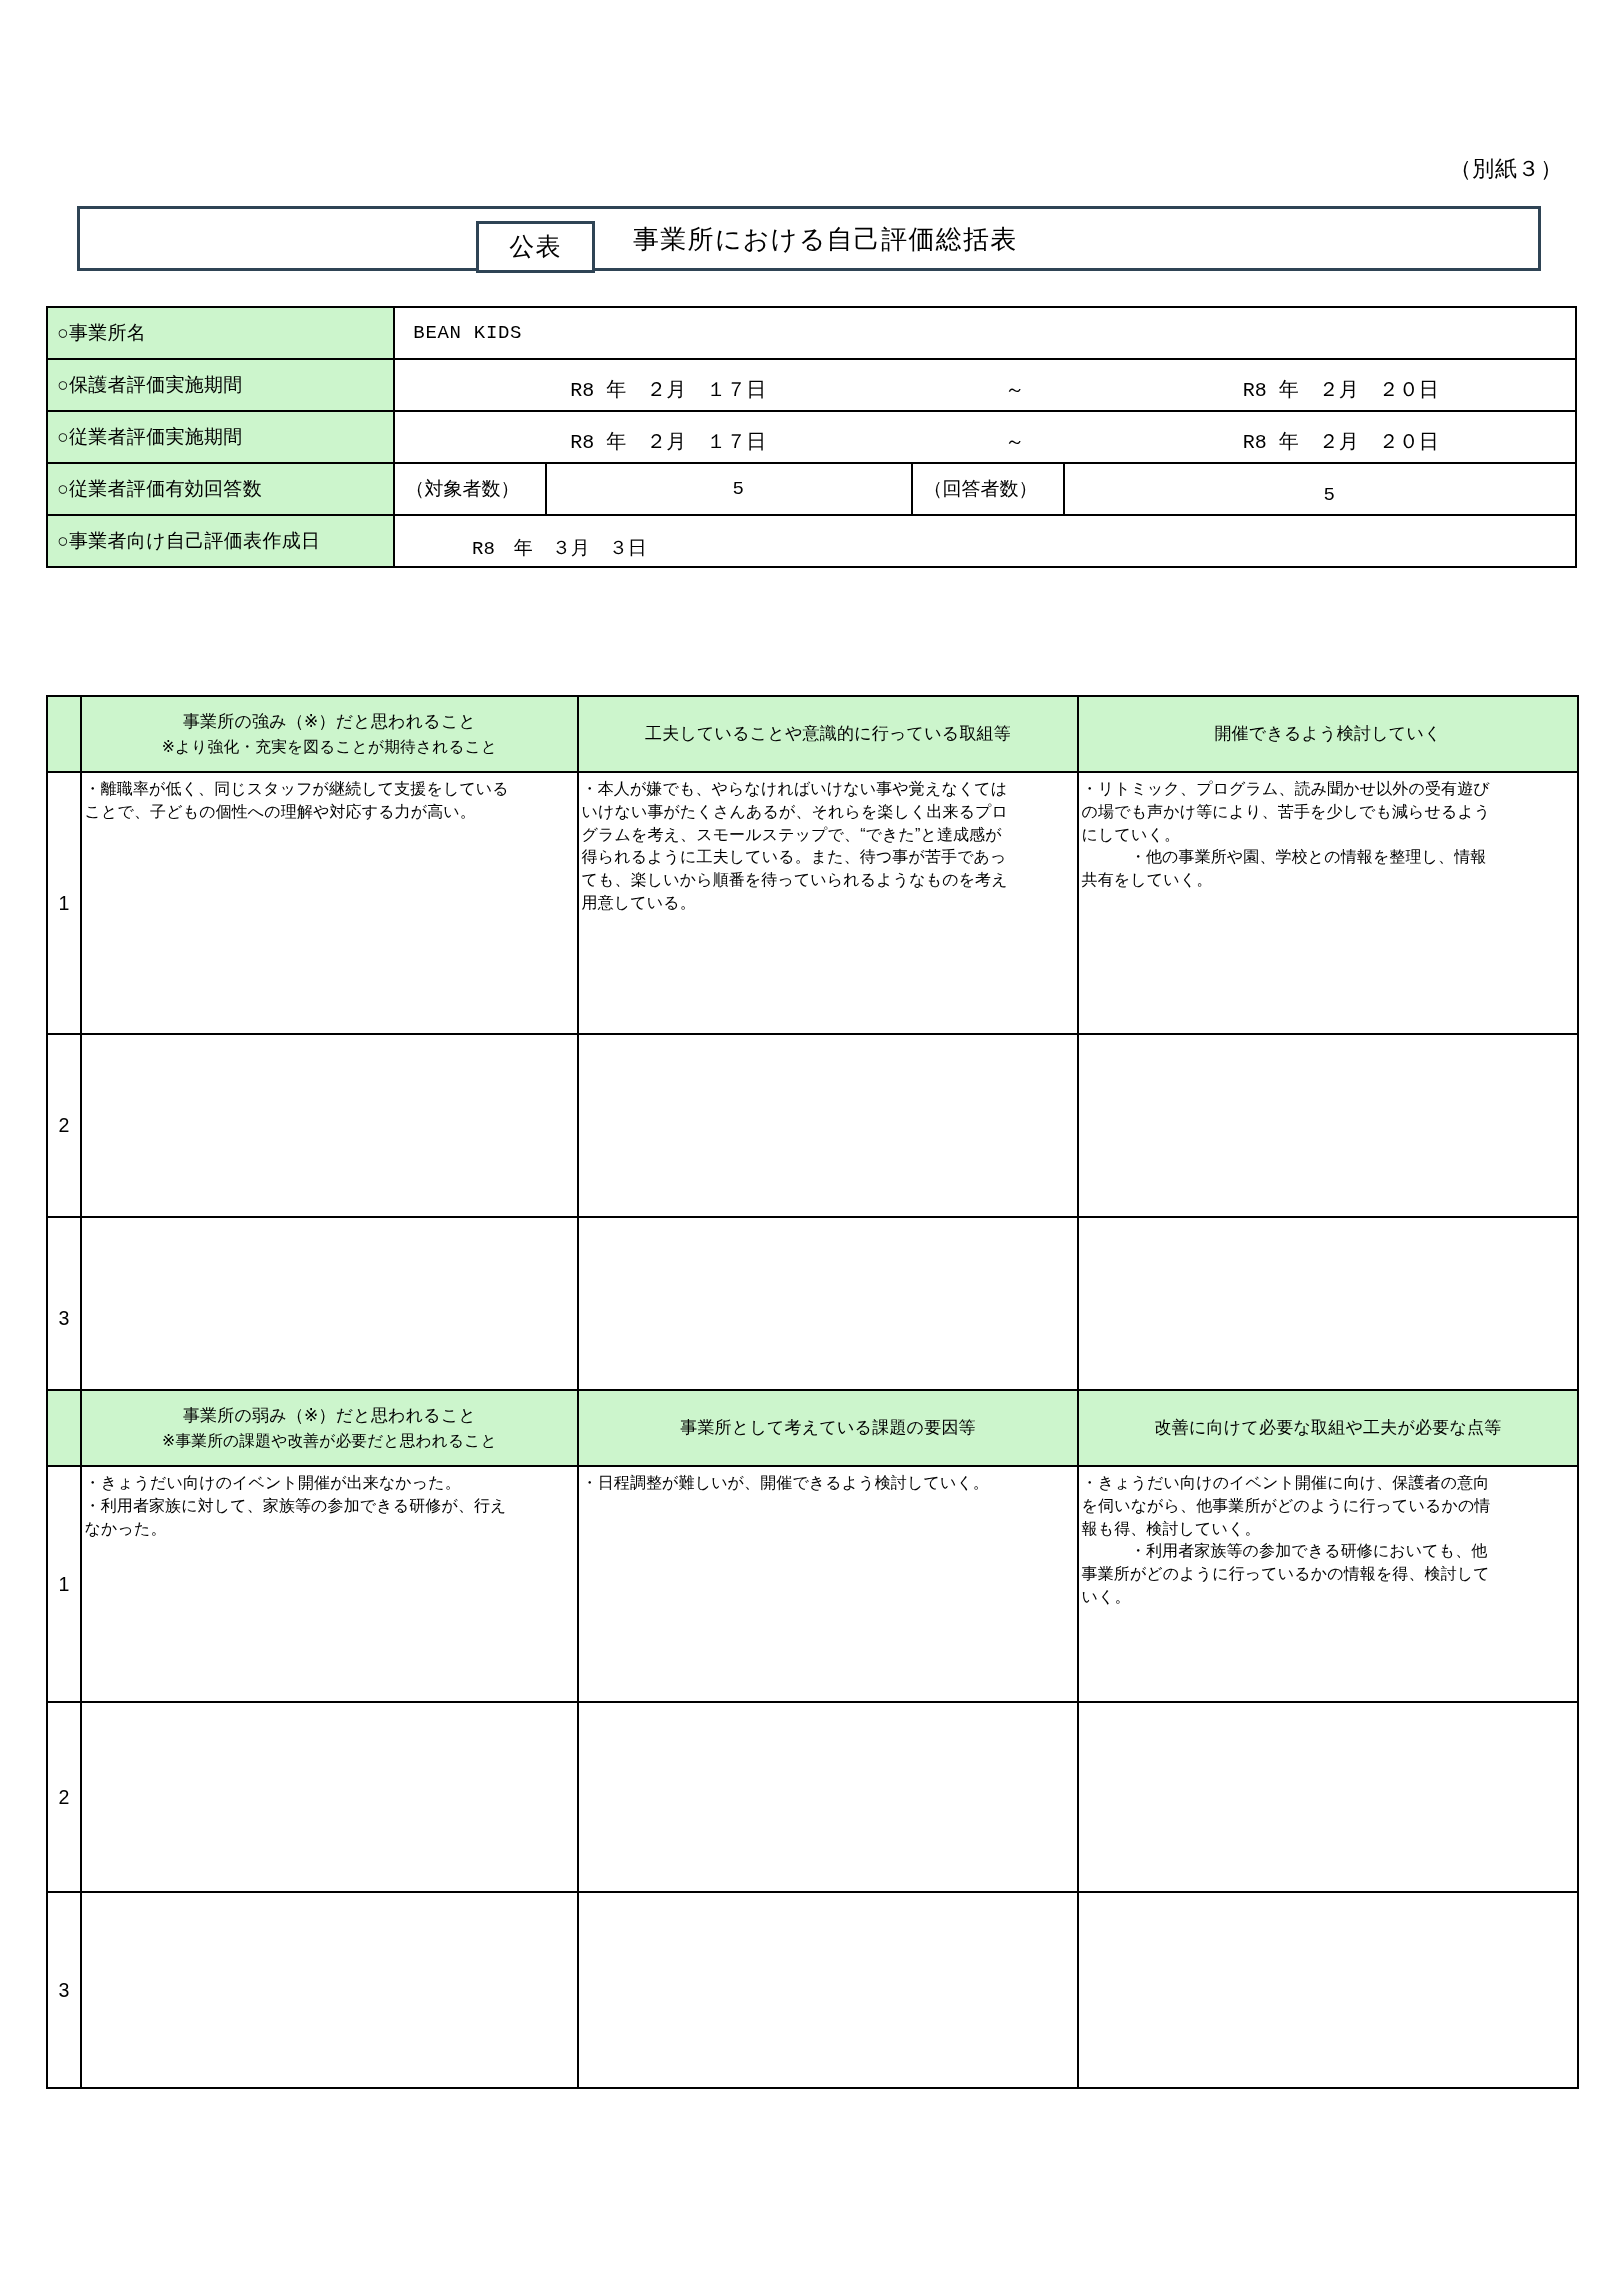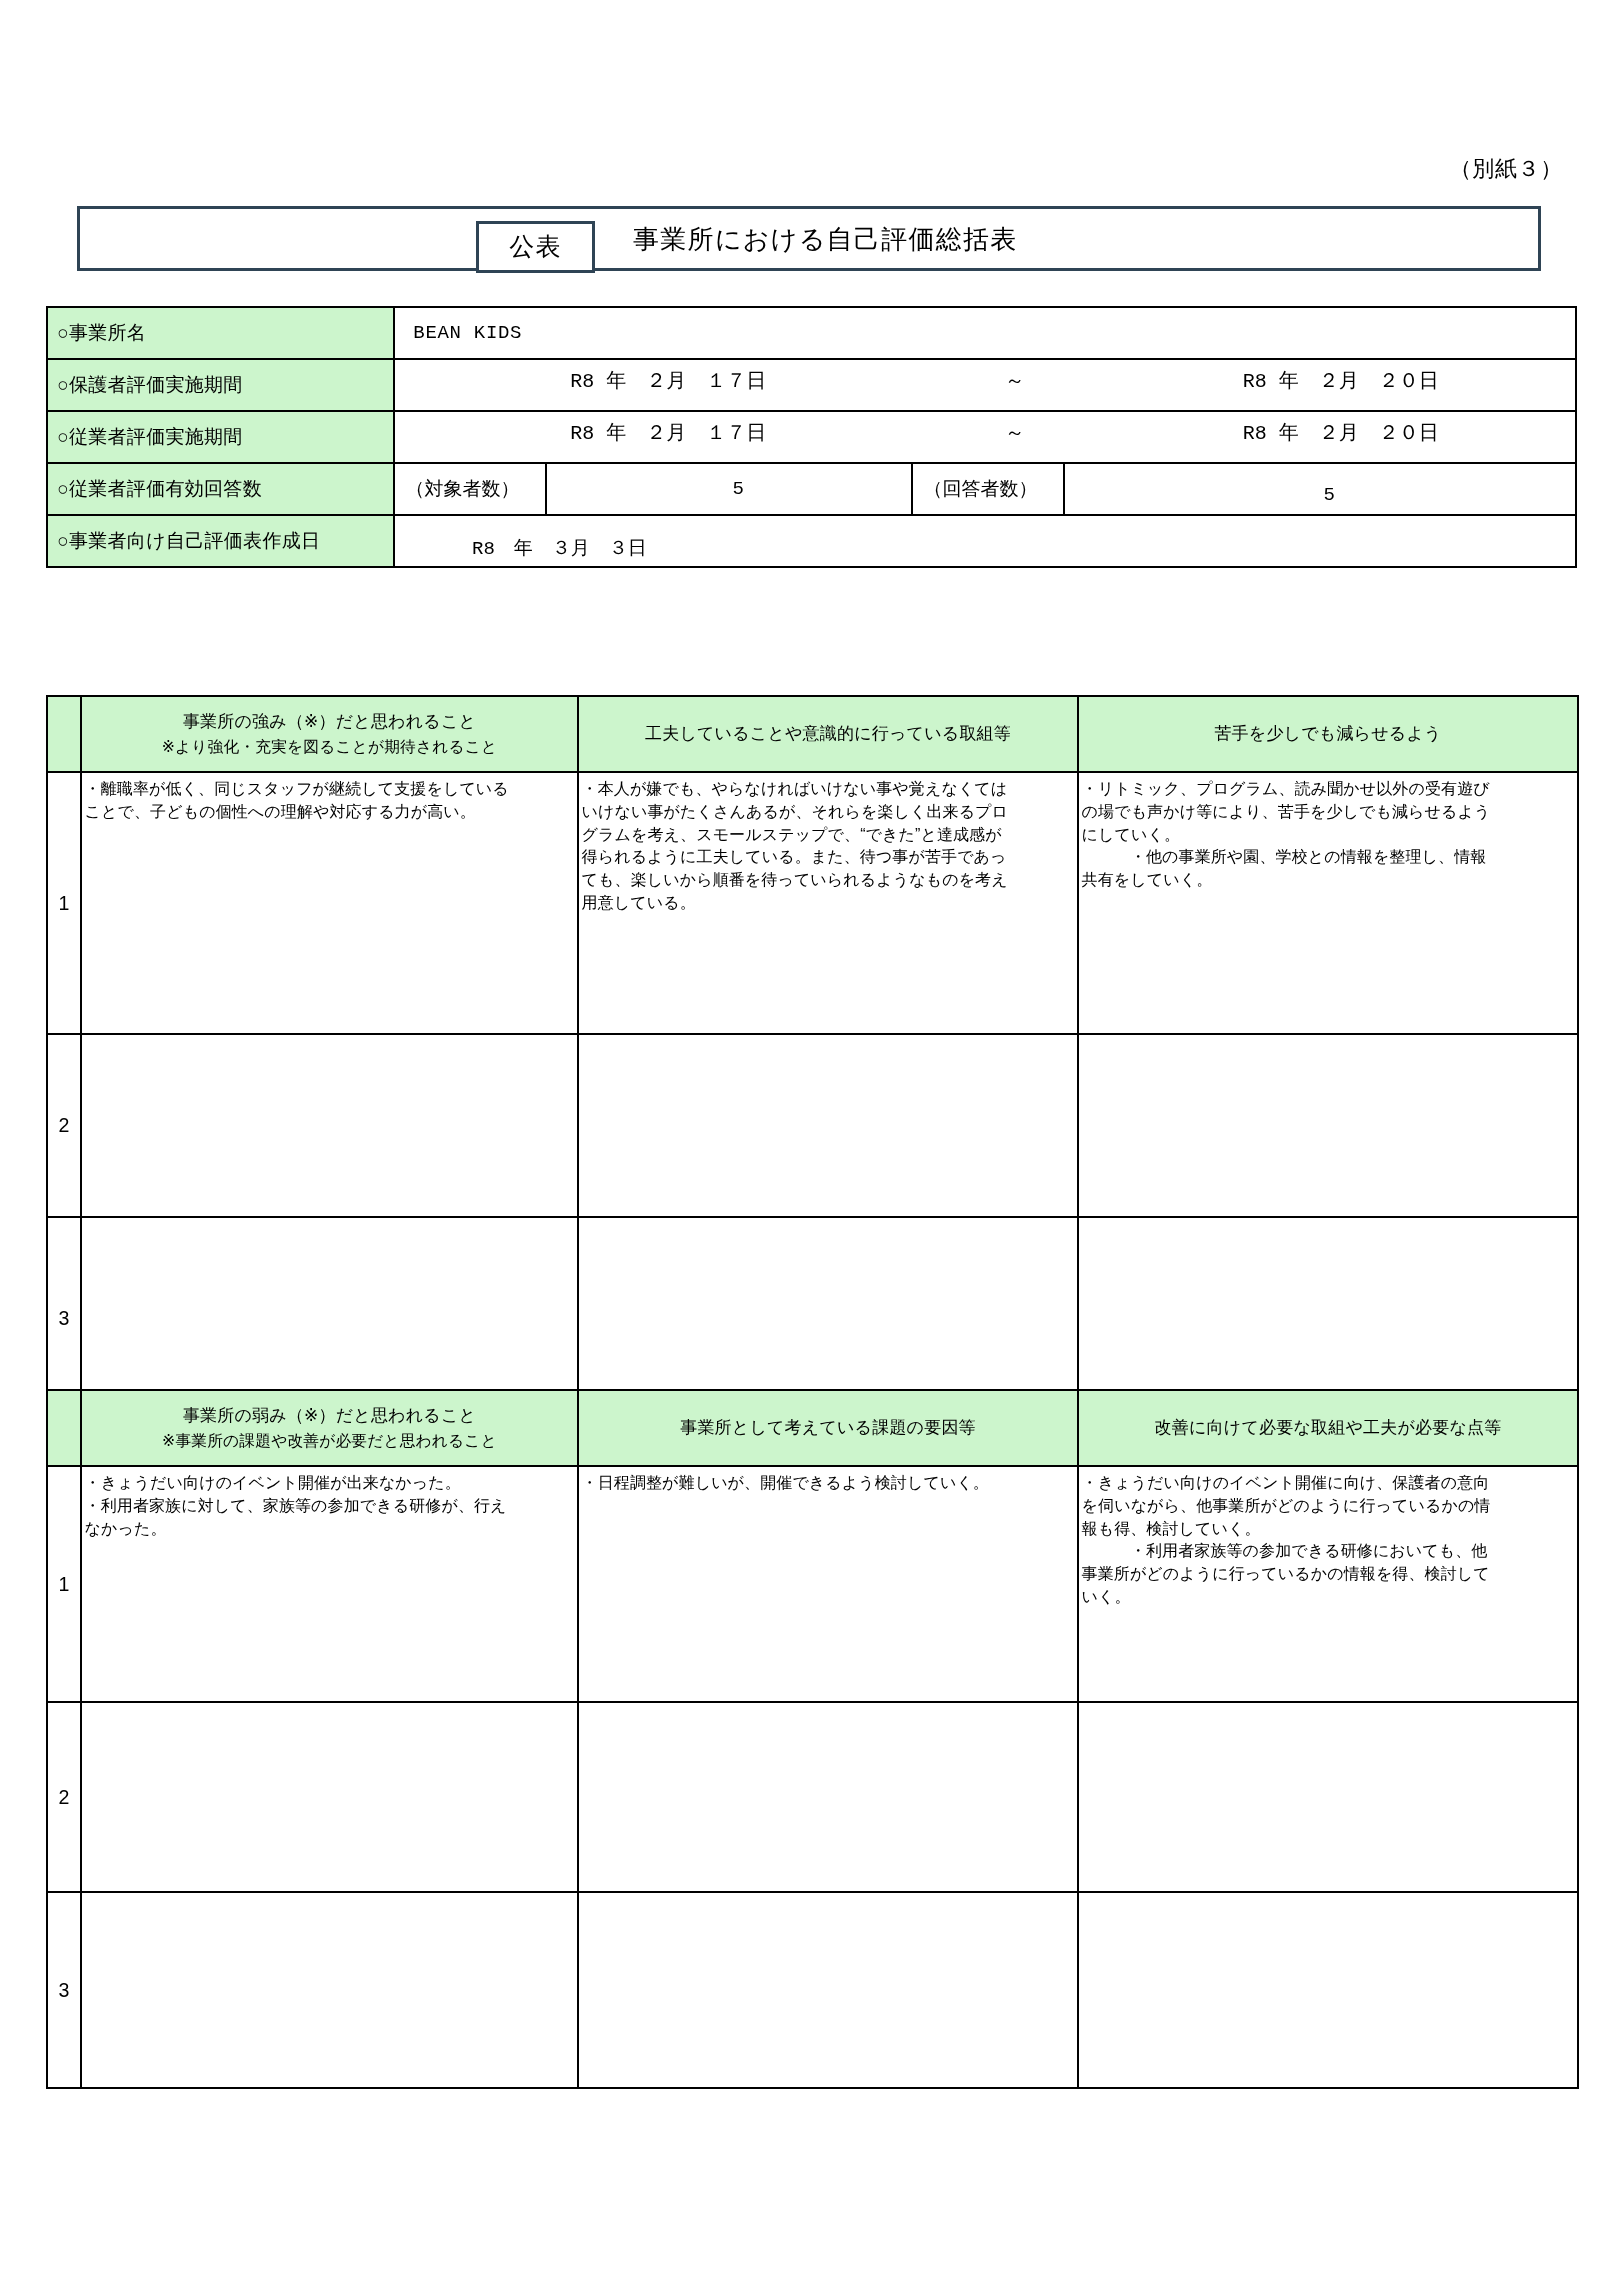--- a/index.html
+++ b/index.html
@@ -105,21 +105,21 @@
     font-family: "Liberation Mono", "DejaVu Sans Mono", monospace;
     font-size: 22px;
     letter-spacing: 0.7px;
     vertical-align: middle;
   }
   .date-row-inner {
     display: flex;
     align-items: flex-end;
     width: 100%;
     height: 100%;
-    padding-bottom: 16px;
+    padding-bottom: 7px;
     box-sizing: border-box;
     font-family: "Liberation Mono", "DejaVu Sans Mono", monospace;
     font-size: 20px;
   }
   .date-start {
     width: 510px;
     text-align: center;
   }
   .date-tilde {
     width: 183px;
@@ -301,21 +301,21 @@
         <col class="col-c">
     </colgroup>
     <thead>
       <tr class="an-head">
         <th></th>
         <th class="head-two-line">
           <span class="head-l1">事業所の強み（※）だと思われること</span>
           <span class="head-l2">※より強化・充実を図ることが期待されること</span>
         </th>
         <th>工夫していることや意識的に行っている取組等</th>
-        <th>苦手を少しでも減らせるよう</th>
+        <th>開催できるよう検討していく</th>
       </tr>
     </thead>
     <tbody>
       <tr class="row-tall-1">
         <td class="idx-cell">1</td>
         <td class="body-cell overflowing">・離職率が低く、同じスタッフが継続して支援をしている
 ことで、子どもの個性への理解や対応する力が高い。</td>
         <td class="body-cell overflowing">・本人が嫌でも、やらなければいけない事や覚えなくては
 いけない事がたくさんあるが、それらを楽しく出来るプロ
 グラムを考え、スモールステップで、“できた”と達成感が

